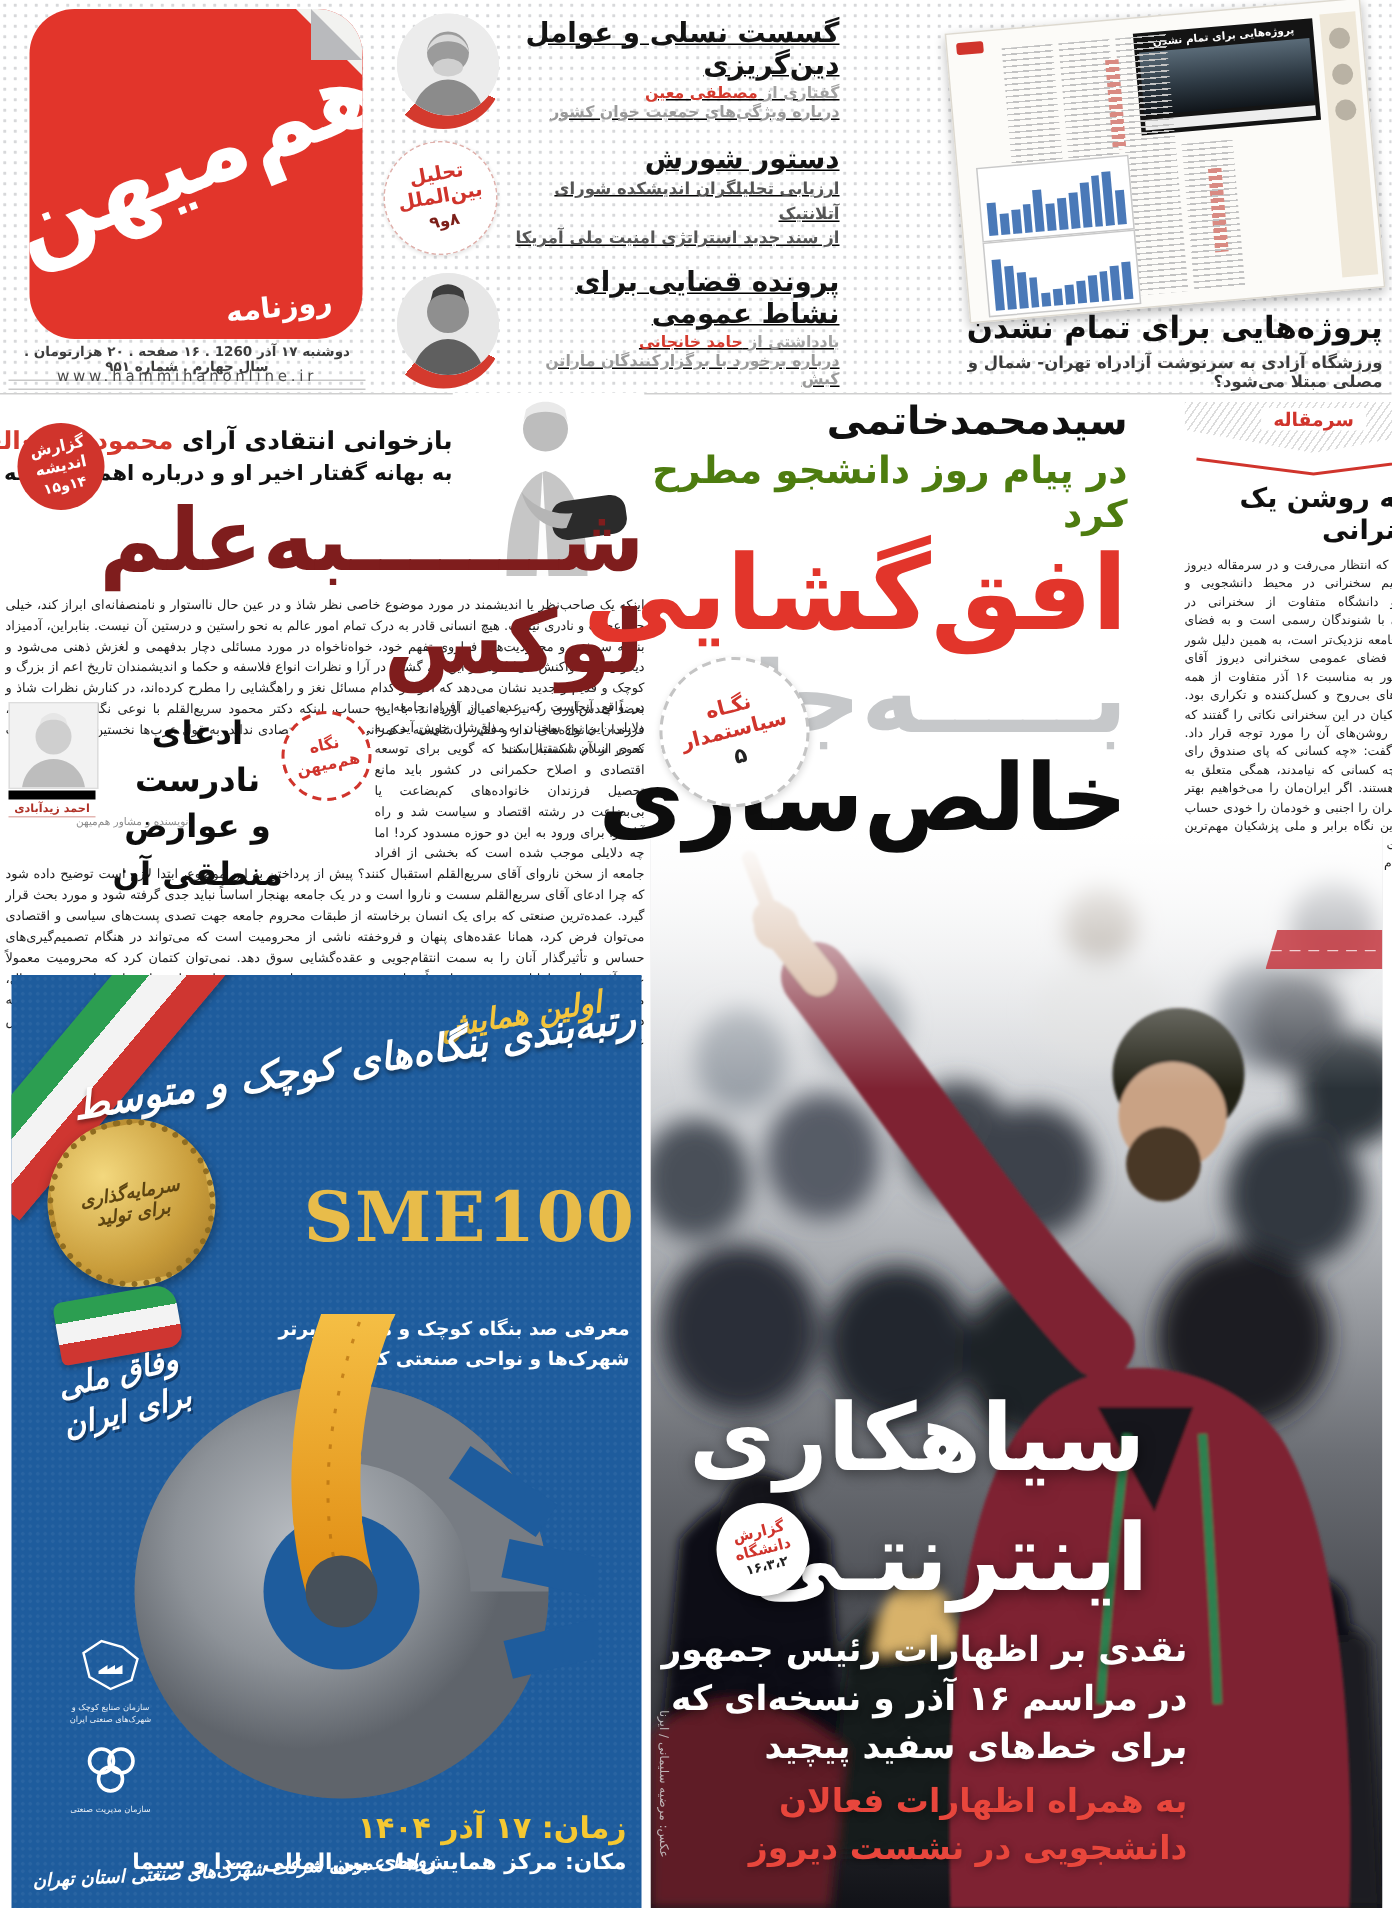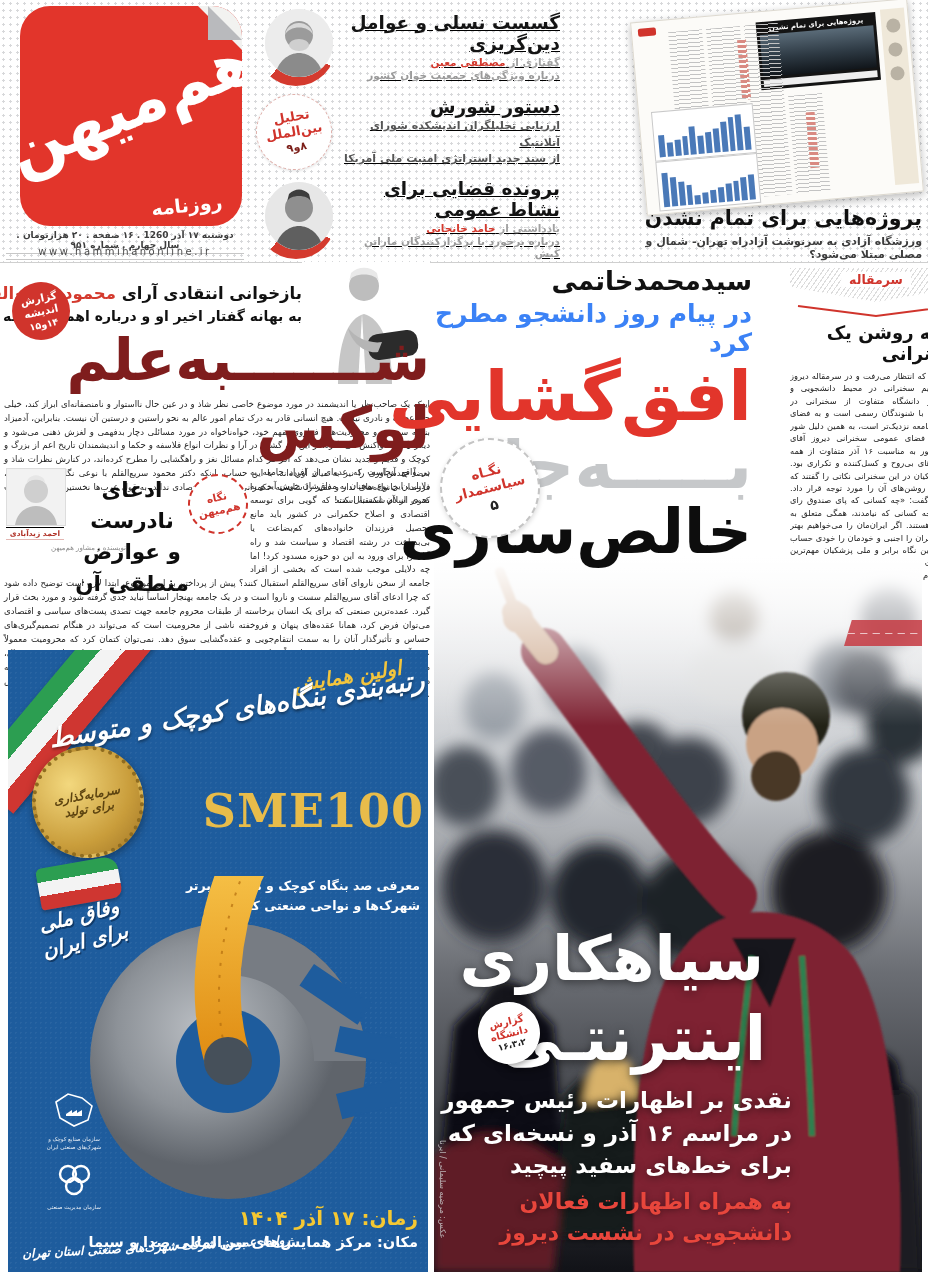--- a/index.html
+++ b/index.html
@@ -66,21 +66,21 @@
     background:repeating-linear-gradient(125deg,#dcdcdc 0 1px,transparent 1px 4px);
     clip-path:polygon(0 0,100% 0,100% 55%,50% 100%,0 55%);}
   .ed-label{position:absolute;left:50%;top:4px;transform:translateX(-50%);background:#fff;
     color:#d0342c;font-size:12.5px;font-weight:bold;padding:0 8px;}
   .ed-chev{display:block;margin:2px auto 4px;}
   .ed-title{font-size:18px;font-weight:bold;color:#111;text-align:right;margin:2px 0 6px;}
   .ed-body{font-size:8.3px;line-height:1.5;text-align:justify;color:#222;height:212px;overflow:hidden;}
   
   .lead{position:absolute;left:434px;top:266px;width:318px;text-align:right;z-index:6;}
   .k1{font-size:26px;font-weight:bold;color:#111;}
-  .k2{font-size:25px;font-weight:bold;color:#3b82f6;margin-top:3px;}
+  .k2{font-size:25px;font-weight:bold;color:#4d7c0f;margin-top:3px;}
   .tred{font-size:69px;font-weight:bold;color:#e2352b;letter-spacing:-3px;line-height:1.04;margin-top:4px;}
   .tgray{font-size:66px;font-weight:bold;color:#c6c8ca;letter-spacing:-2px;line-height:1.0;}
   .tblack{font-size:62px;font-weight:bold;color:#0d0d0d;letter-spacing:-2px;line-height:1.05;}
   .k-badge{position:absolute;left:6px;top:172px;width:96px;height:96px;border-radius:50%;background:#fff;
     border:2px dashed #c4c4c4;display:flex;flex-direction:column;align-items:center;justify-content:center;
     transform:rotate(-14deg);box-shadow:0 2px 5px rgba(0,0,0,.15);z-index:7;}
   .k-badge .l{color:#d0342c;font-size:13.5px;font-weight:bold;line-height:1.2;}
   .k-badge .n{color:#222;font-size:14px;font-weight:bold;margin-top:2px;}
   
   .thought{position:absolute;left:4px;top:266px;width:426px;}
@@ -94,21 +94,21 @@
   .s-k1 .nm{color:#d43a2e;}
   .s-k2{position:absolute;right:128px;top:42px;font-size:14px;font-weight:bold;color:#111;white-space:nowrap;}
   .s-title{position:absolute;right:0;left:12px;top:60px;text-align:right;font-size:58px;font-weight:bold;
     color:#7f1d1d;z-index:3;letter-spacing:-1px;}
   .s-body{position:absolute;top:132px;right:0;left:0;font-size:8.6px;line-height:1.6;text-align:justify;color:#222;}
   
   .zeid{position:absolute;left:4px;top:466px;width:426px;height:180px;}
   .z-header{float:left;width:236px;height:96px;position:relative;margin:0 10px 2px 0;}
   .z-photo{position:absolute;left:2px;top:2px;width:58px;height:56px;border:1px solid #ddd;background:#f4f4f4;}
   .z-name{position:absolute;left:2px;top:61px;width:58px;font-size:7.5px;font-weight:bold;color:#b03228;
-    text-align:center;border-top:1px solid #000000;border-bottom:1px solid #e3b6b2;padding:1px 0;}
+    text-align:center;border-top:6px solid #000000;border-bottom:1px solid #e3b6b2;padding:1px 0;}
   .z-title{position:absolute;left:64px;top:8px;width:128px;text-align:center;font-size:21.5px;
     font-weight:bold;color:#0e0e0e;line-height:1.45;}
   .z-role{position:absolute;left:2px;top:78px;width:120px;font-size:7px;color:#8a8a8a;text-align:right;}
   .z-badge{position:absolute;right:-8px;top:8px;width:56px;height:56px;border-radius:50%;background:#fff;
     border:2px dashed #d0342c;color:#d0342c;display:flex;flex-direction:column;align-items:center;
     justify-content:center;transform:rotate(-12deg);}
   .z-badge .l{font-size:10.5px;font-weight:bold;line-height:1.2;}
   .z-body{font-size:8.6px;line-height:1.62;text-align:justify;color:#222;}
   .z-body .more{font-weight:bold;color:#000;}
   

